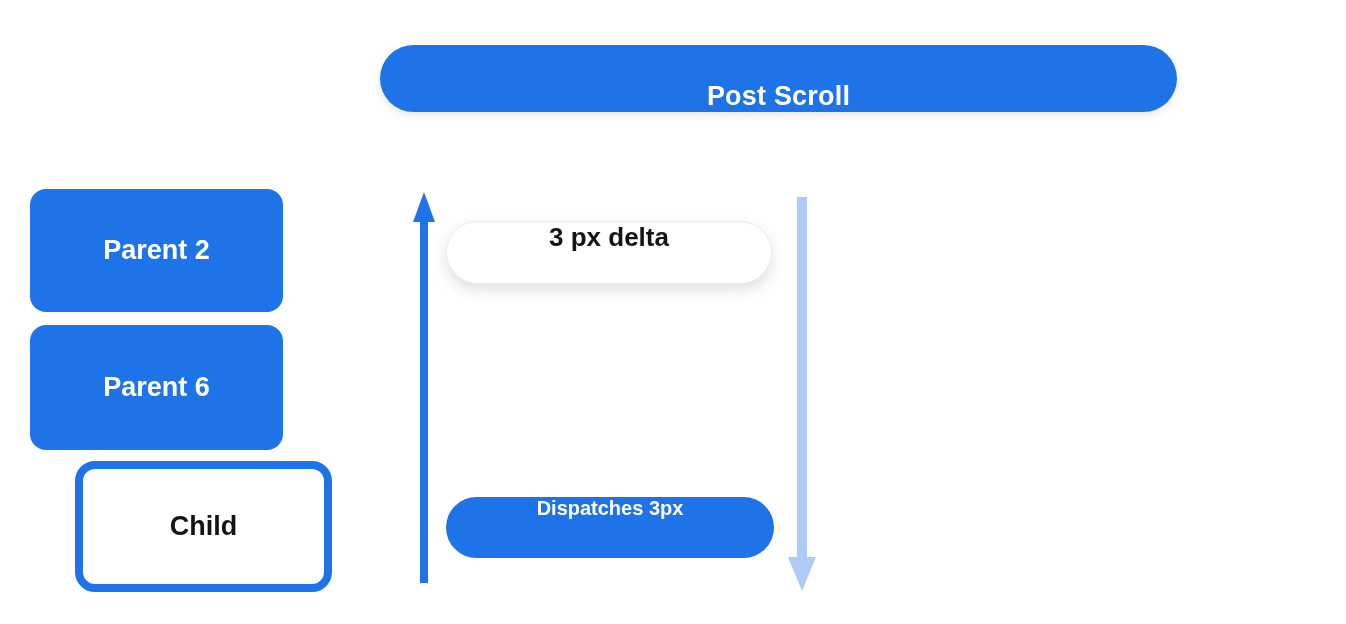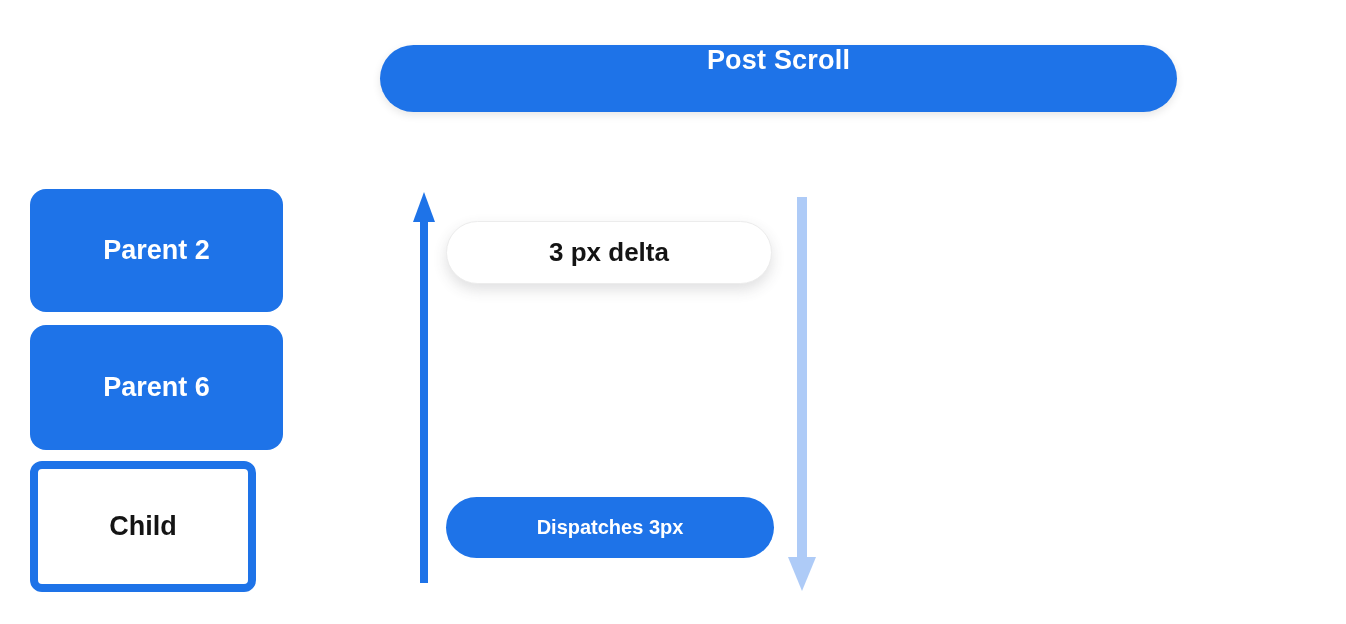--- a/index.html
+++ b/index.html
@@ -21,21 +21,21 @@
     font-family: "Liberation Sans", "DejaVu Sans", sans-serif;
   }
 
   
   .banner {
     position: absolute;
     left: 380px; top: 45px;
     width: 797px; height: 67px;
     background: var(--primary-blue);
     border-radius: 34px;
-    display: flex; align-items: flex-start; justify-content: center;
+    display: flex; align-items: flex-end; justify-content: center;
     color: var(--text-light);
     font-size: 27px; font-weight: 700;
     letter-spacing: 0.2px;
     box-shadow: 0 3px 8px rgba(0,0,0,0.10);
   }
 
   
   .box {
     position: absolute;
     left: 30px;
@@ -46,38 +46,39 @@
   }
   .box.filled {
     background: var(--primary-blue);
     color: var(--text-light);
     align-items: center;
   }
   .box.parent2 { top: 189px; height: 123px; }
   .box.parent1 { top: 325px; height: 125px; }
   .box.child {
     top: 461px; height: 131px;
-    width: 226px;
+    width: 257px;
     background: var(--background);
     border: 8px solid var(--primary-blue);
-    border-radius: 12px;
+    border-radius: 20px;
     color: var(--text-dark);
+    margin-left: 45px;
   }
 
   
   .arrow-svg { position: absolute; display: block; }
   .arrow-up   { left: 409px; top: 190px; }
   .arrow-down { left: 784px; top: 195px; }
   .arrow-up   .fill { fill: var(--primary-blue); }
   .arrow-down .fill { fill: var(--light-blue); }
 
   
   .pill {
     position: absolute;
-    display: flex; align-items: center; justify-content: center;
+    display: flex; justify-content: center;
     border-radius: 32px;
     font-weight: 700;
   }
   .pill.delta {
     left: 446px; top: 221px;
     width: 326px; height: 63px;
     background: var(--background);
     border: 1px solid var(--pill-border);
     box-shadow: 0 6px 14px rgba(60,64,67,0.16);
     color: var(--text-dark);

